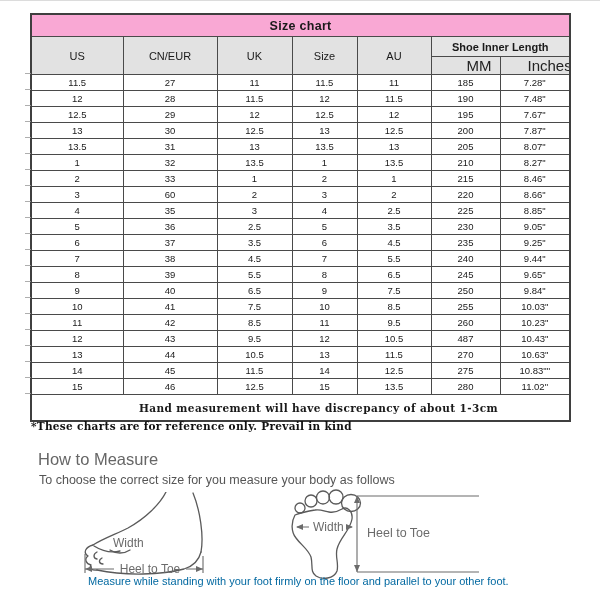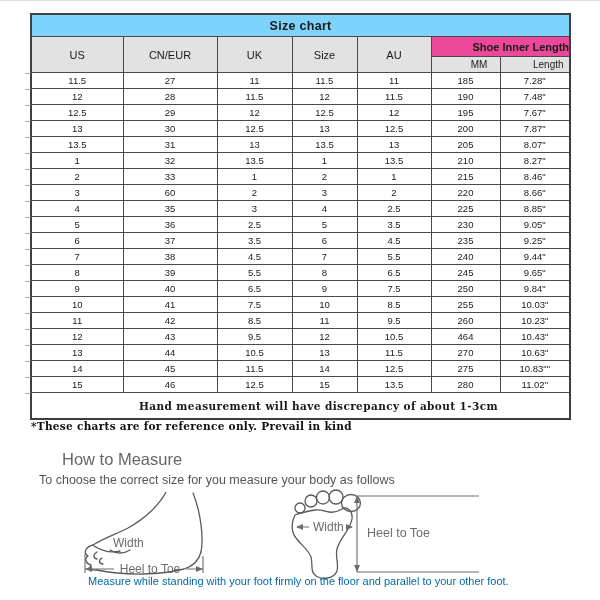--- a/index.html
+++ b/index.html
@@ -14,48 +14,48 @@
   table.size-chart {
     position:absolute; left:30px; top:13px; width:539px;
     border-collapse:collapse; table-layout:fixed;
     border:2px solid #3f3f3f;
   }
   .size-chart th, .size-chart td {
     border:1px solid #4a4a4a; text-align:center; vertical-align:middle;
     padding:0; color:#1a1a1a; overflow:hidden; white-space:nowrap;
   }
   .size-chart .title-cell {
-    height:21px; font-size:12.5px; font-weight:bold; background:#7dd3fc; letter-spacing:0.3px;
+    height:21px; font-size:12.5px; font-weight:bold; background:#f9a8d4; letter-spacing:0.3px;
   }
   .size-chart th.col-head {
     background:#e2e2e2; font-size:11px; font-weight:normal; height:19px;
   }
-  .size-chart th.inner-head { background:#ec4899; font-size:11px; font-weight:bold; height:19px;text-align:right; }
+  .size-chart th.inner-head { background:#e5e5e5; font-size:11px; font-weight:bold; height:19px; }
   .size-chart th.sub-head {
-    background:#e2e2e2; font-size:10px; font-weight:normal; height:15px; color:#222;padding-left:27px;
+    background:#e2e2e2; font-size:15px; font-weight:normal; height:15px; color:#222;padding-left:27px;
   }
   .size-chart tbody td { height:15px; font-size:9.5px; }
   .size-chart td.footer-cell {
     height:25px; font-family:"DejaVu Serif", serif; font-weight:bold;
     font-size:10.5px; letter-spacing:0.4px;padding-left:36px;
   }
 
   
   .tick-strip {
     position:absolute; left:25px; top:73px; width:6px; height:321px;
     background:repeating-linear-gradient(to bottom, #9a9a9a 0 1px, transparent 1px 16px);
     opacity:0.8;
   }
 
   .ref-note {
     position:absolute; left:31px; top:420px;
     font-family:"DejaVu Serif", serif; font-weight:bold; font-size:10.5px;
     color:#111; letter-spacing:0.3px; white-space:nowrap;
   }
-  .htm-title { position:absolute; left:38px; top:450px; font-size:16.5px; color:#666;margin-left:24px; }
+  .htm-title { position:absolute; left:38px; top:450px; font-size:16.5px; color:#666; }
   .htm-sub   { position:absolute; left:39px; top:473px; font-size:12.5px; color:#555; }
 
   .sketch-side { position:absolute; left:80px;  top:492px; }
   .sketch-top  { position:absolute; left:287px; top:488px; }
   .sketch-stroke { stroke:#5a5a5a; fill:none; stroke-width:1.3; stroke-linecap:round; stroke-linejoin:round; }
   .dim-stroke { stroke:#6b6b6b; fill:none; stroke-width:1.1; }
   .dim-fill { fill:#6b6b6b; stroke:none; }
   .sketch-label { fill:#6b6b6b; font-family:"Liberation Sans", sans-serif; }
 
   .caption {
@@ -84,21 +84,21 @@
     <tr>
       <th class="col-head" rowspan="2">US</th>
       <th class="col-head" rowspan="2">CN/EUR</th>
       <th class="col-head" rowspan="2">UK</th>
       <th class="col-head" rowspan="2">Size</th>
       <th class="col-head" rowspan="2">AU</th>
       <th class="inner-head" colspan="2">Shoe Inner Length</th>
     </tr>
     <tr>
       <th class="sub-head">MM</th>
-      <th class="sub-head">Length</th>
+      <th class="sub-head">Inches</th>
     </tr>
   </thead>
   <tbody>
       <tr>
         <td>11.5</td>
         <td>27</td>
         <td>11</td>
         <td>11.5</td>
         <td>11</td>
         <td>185</td>
@@ -238,21 +238,21 @@
         <td>9.5</td>
         <td>260</td>
         <td>10.23"</td>
       </tr>
       <tr>
         <td>12</td>
         <td>43</td>
         <td>9.5</td>
         <td>12</td>
         <td>10.5</td>
-        <td>464</td>
+        <td>487</td>
         <td>10.43"</td>
       </tr>
       <tr>
         <td>13</td>
         <td>44</td>
         <td>10.5</td>
         <td>13</td>
         <td>11.5</td>
         <td>270</td>
         <td>10.63"</td>

